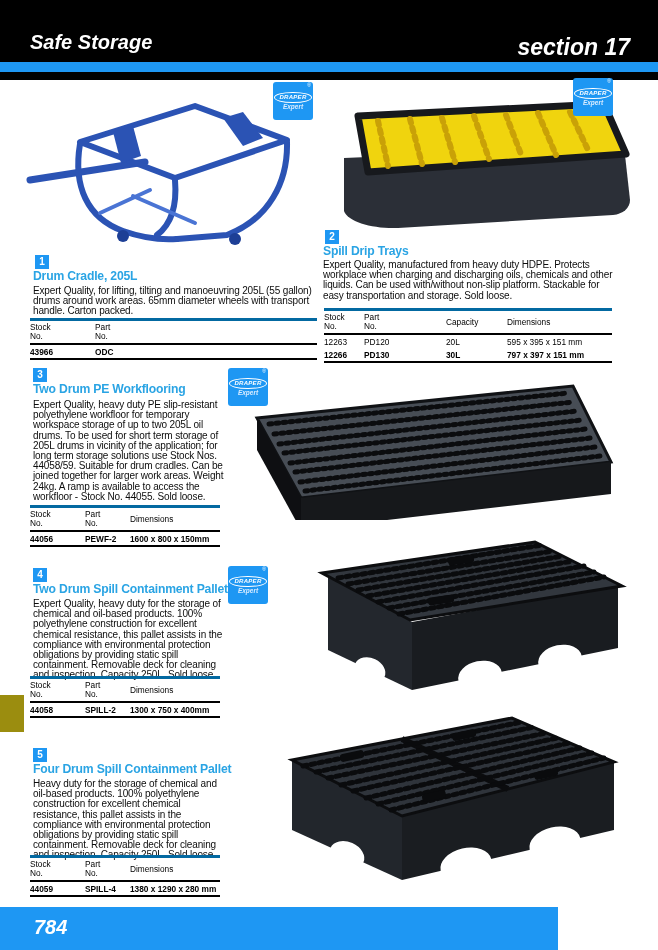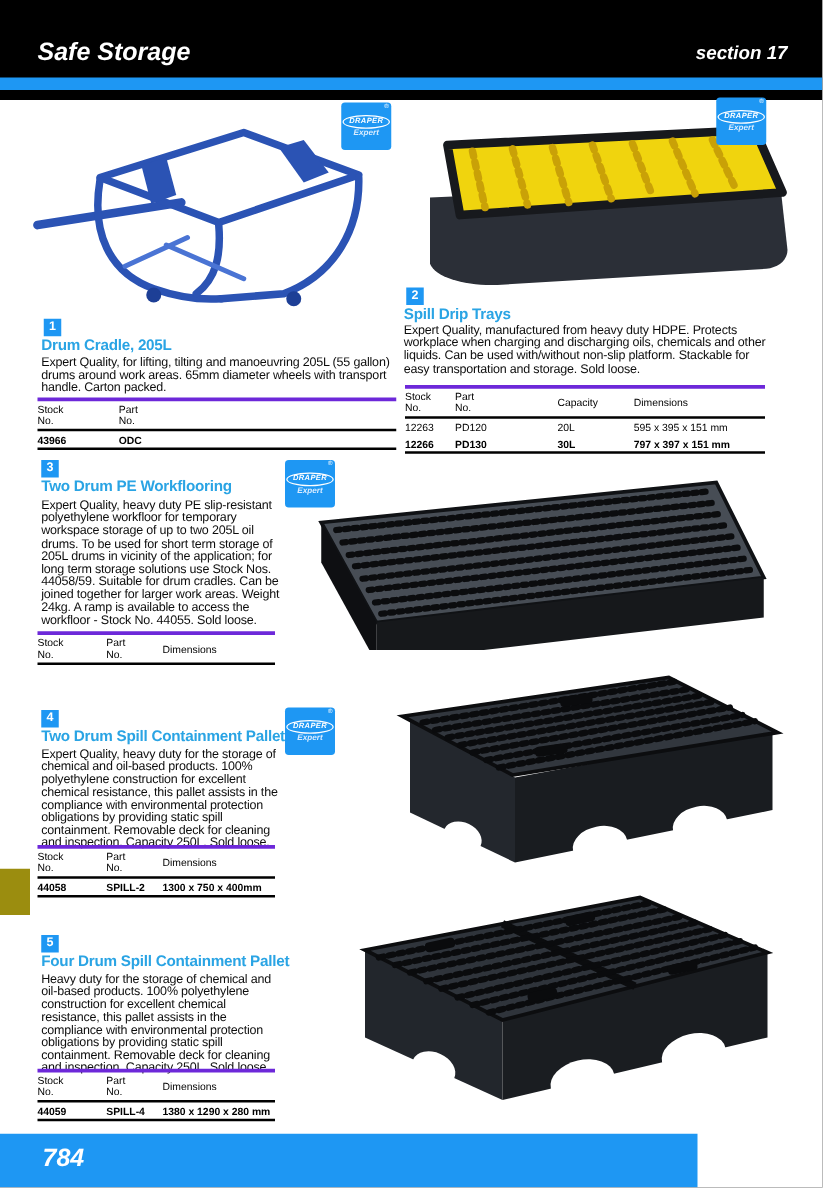--- a/index.html
+++ b/index.html
@@ -2,36 +2,36 @@
 <html><head>
 <meta charset="utf-8">
 <style>
   html,body{margin:0;padding:0;background:#888;}
   .page{position:relative;width:658px;height:950px;background:#fff;overflow:hidden;
         font-family:"Liberation Sans",sans-serif;margin:0 auto;}
   
   .topbar{position:absolute;left:0;top:0;width:658px;height:80px;background:#000;}
   .topbar-title{position:absolute;left:30px;top:31px;color:#fff;font-size:20px;
         font-weight:bold;font-style:italic;letter-spacing:0px;}
-  .topbar-section{position:absolute;right:28px;top:34px;color:#fff;font-size:15px;
+  .topbar-section{position:absolute;right:28px;top:34px;color:#fff;font-size:23px;
         font-weight:bold;font-style:italic;}
   .stripe{position:absolute;left:0;top:62px;width:658px;height:10px;background:#1e97f3;}
   .botbar{position:absolute;left:0;top:907px;width:558px;height:43px;background:#1e97f3;}
   .botbar-page{position:absolute;left:34px;top:9px;color:#fff;font-size:20px;
         font-weight:bold;font-style:italic;}
   .side-tab{position:absolute;left:0;top:695px;width:24px;height:37px;background:#9b8d0f;}
   
   .badge{position:absolute;width:14px;height:14px;background:#1e97f3;color:#fff;
         font-size:10px;font-weight:bold;text-align:center;line-height:14px;}
   .ptitle{position:absolute;color:#2aa4e4;font-weight:bold;font-size:12.2px;
         letter-spacing:-0.2px;white-space:nowrap;}
   .pdesc{position:absolute;font-size:10px;line-height:10.2px;color:#0d0d0d;
         letter-spacing:-0.15px;}
   
-  .tbl{position:absolute;border-top:3px solid #6d28d9;font-size:8.3px;color:#000;}
+  .tbl{position:absolute;border-top:3px solid #0369a1;font-size:8.3px;color:#000;}
   .thead{display:flex;align-items:center;border-bottom:2px solid #000;
         padding:2px 0 2px 0;min-height:18px;}
   .thead .cell{white-space:pre-line;line-height:9px;}
   .trow{display:flex;padding:2px 0 1px 0;}
   .tbl-end{border-bottom:2px solid #000;font-weight:bold;}
   .ca1{width:65px;} .ca2{flex:1;}
   .cb1{width:40px;} .cb2{width:40px;} .cb3{width:61px;margin-left:42px;} .cb4{flex:1;}
   .cc1{width:55px;} .cc2{width:45px;} .cc3{flex:1;}
   
   .draper{position:absolute;width:40px;height:38px;background:#1e97f3;border-radius:3px;
@@ -156,20 +156,25 @@
       <line x1="62" y1="113" x2="357" y2="78"></line>
     </g>
   </svg>
   <div class="tbl" style="left:30px;top:505px;width:190px;">
     <div class="thead">
       <span class="cell cc1">Stock
 No.</span>
       <span class="cell cc2">Part
 No.</span>
       <span class="cell cc3">Dimensions</span>
+    </div>
+    <div class="trow tbl-end">
+      <span class="cc1">44056</span>
+      <span class="cc2">PEWF-2</span>
+      <span class="cc3">1600 x 800 x 150mm</span>
     </div>
   </div>
 
   <div class="badge" style="left:33px;top:568px;">4</div>
   <div class="ptitle" style="left:33px;top:582px;">Two Drum Spill Containment Pallet</div>
   <div class="pdesc" style="left:33px;top:599px;width:196px;">Expert Quality, heavy duty for the storage of chemical and oil-based products. 100% polyethylene construction for excellent chemical resistance, this pallet assists in the compliance with environmental protection obligations by providing static spill containment. Removable deck for cleaning and inspection. Capacity 250L. Sold loose.</div>
   <div class="draper" style="left:228px;top:566px;">
     <span class="d-oval">DRAPER</span>
     <span class="d-sub">Expert</span>
     <span class="d-reg">®</span>

